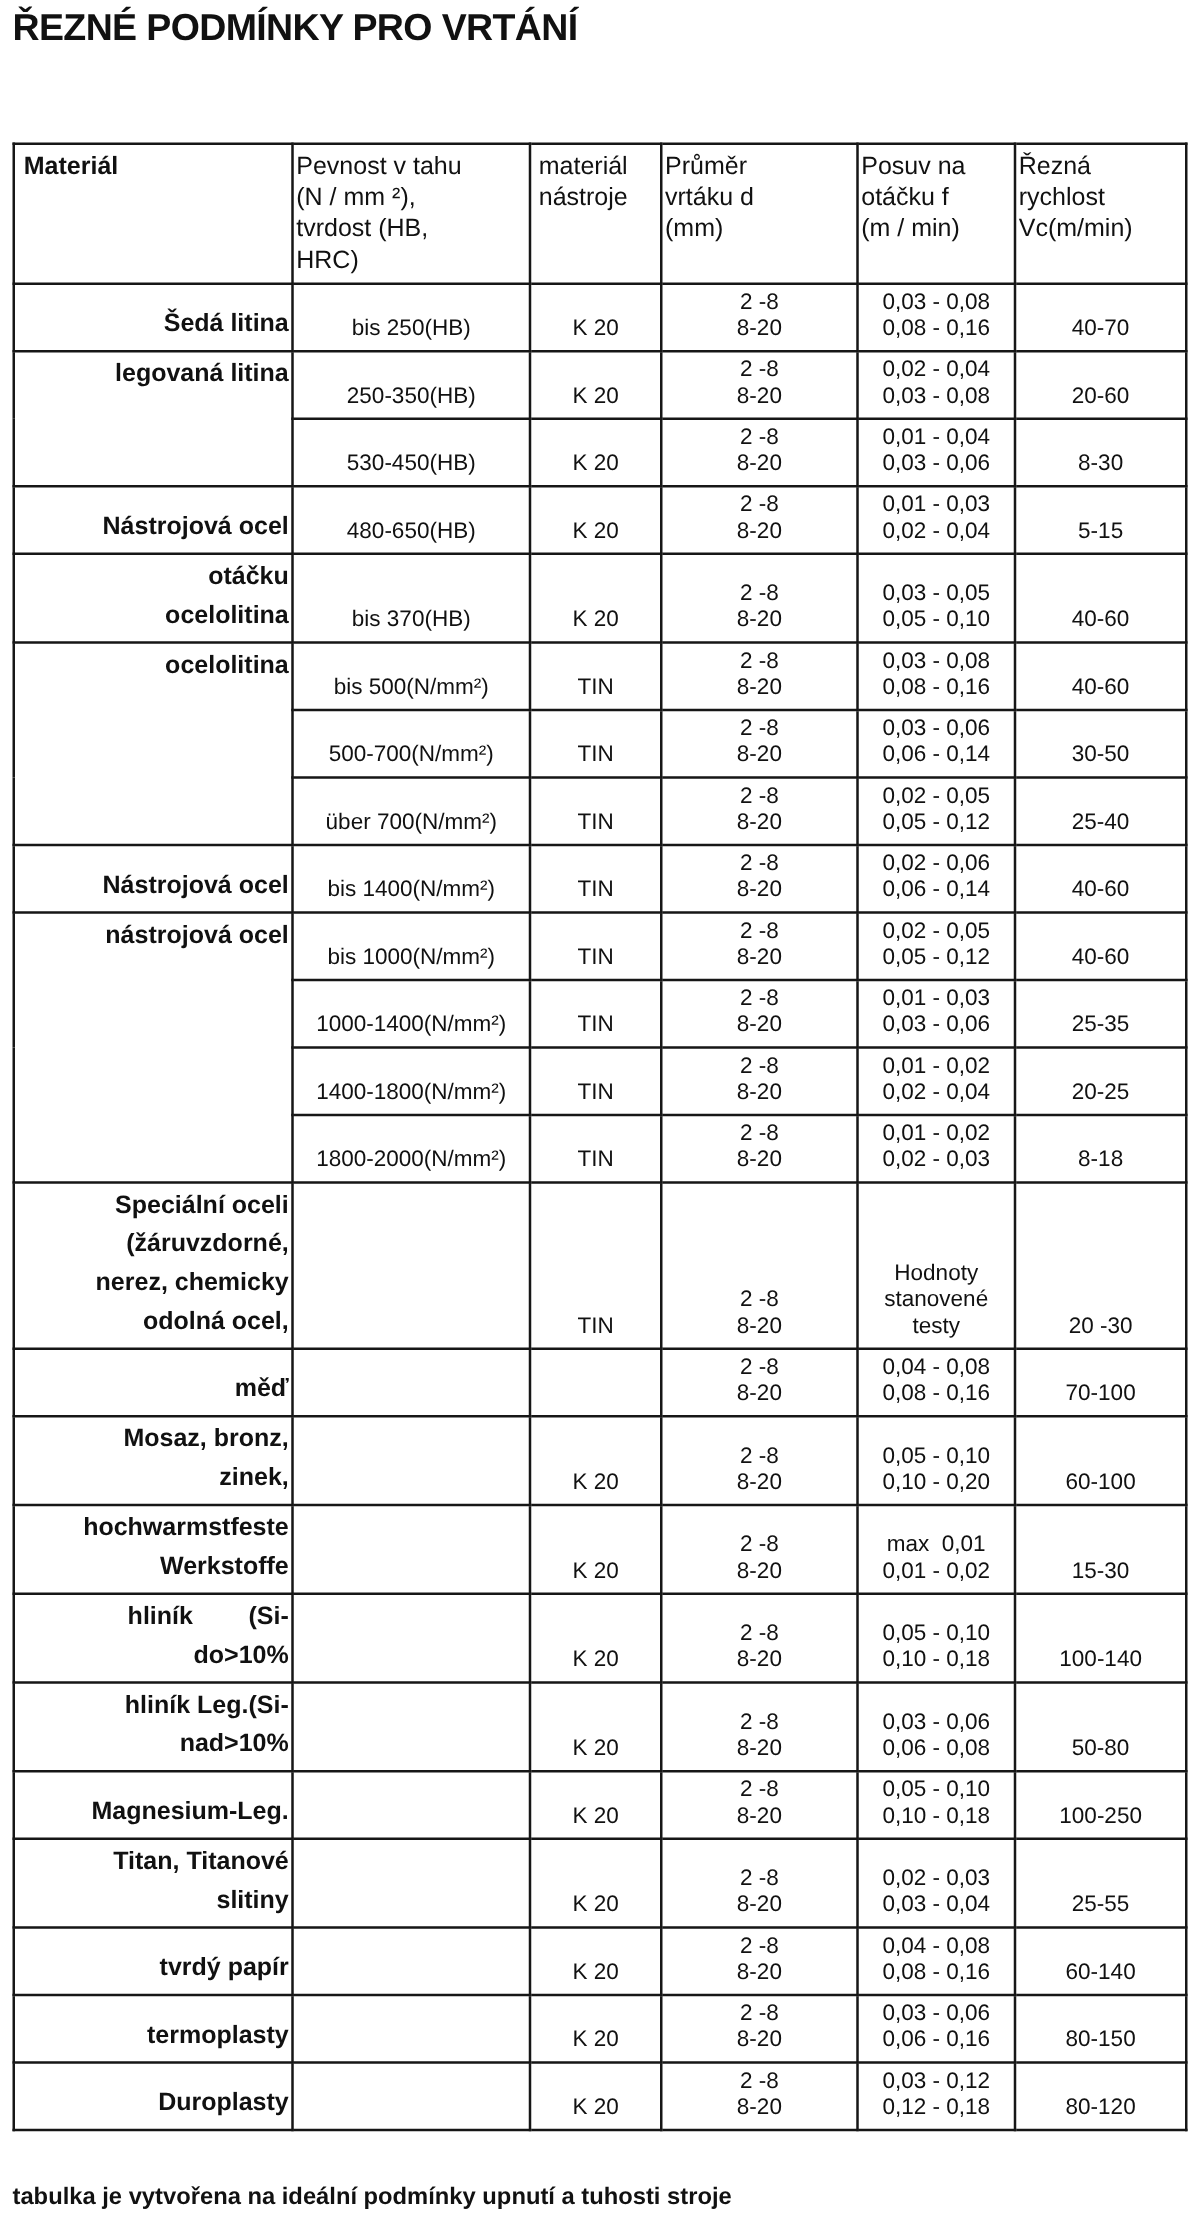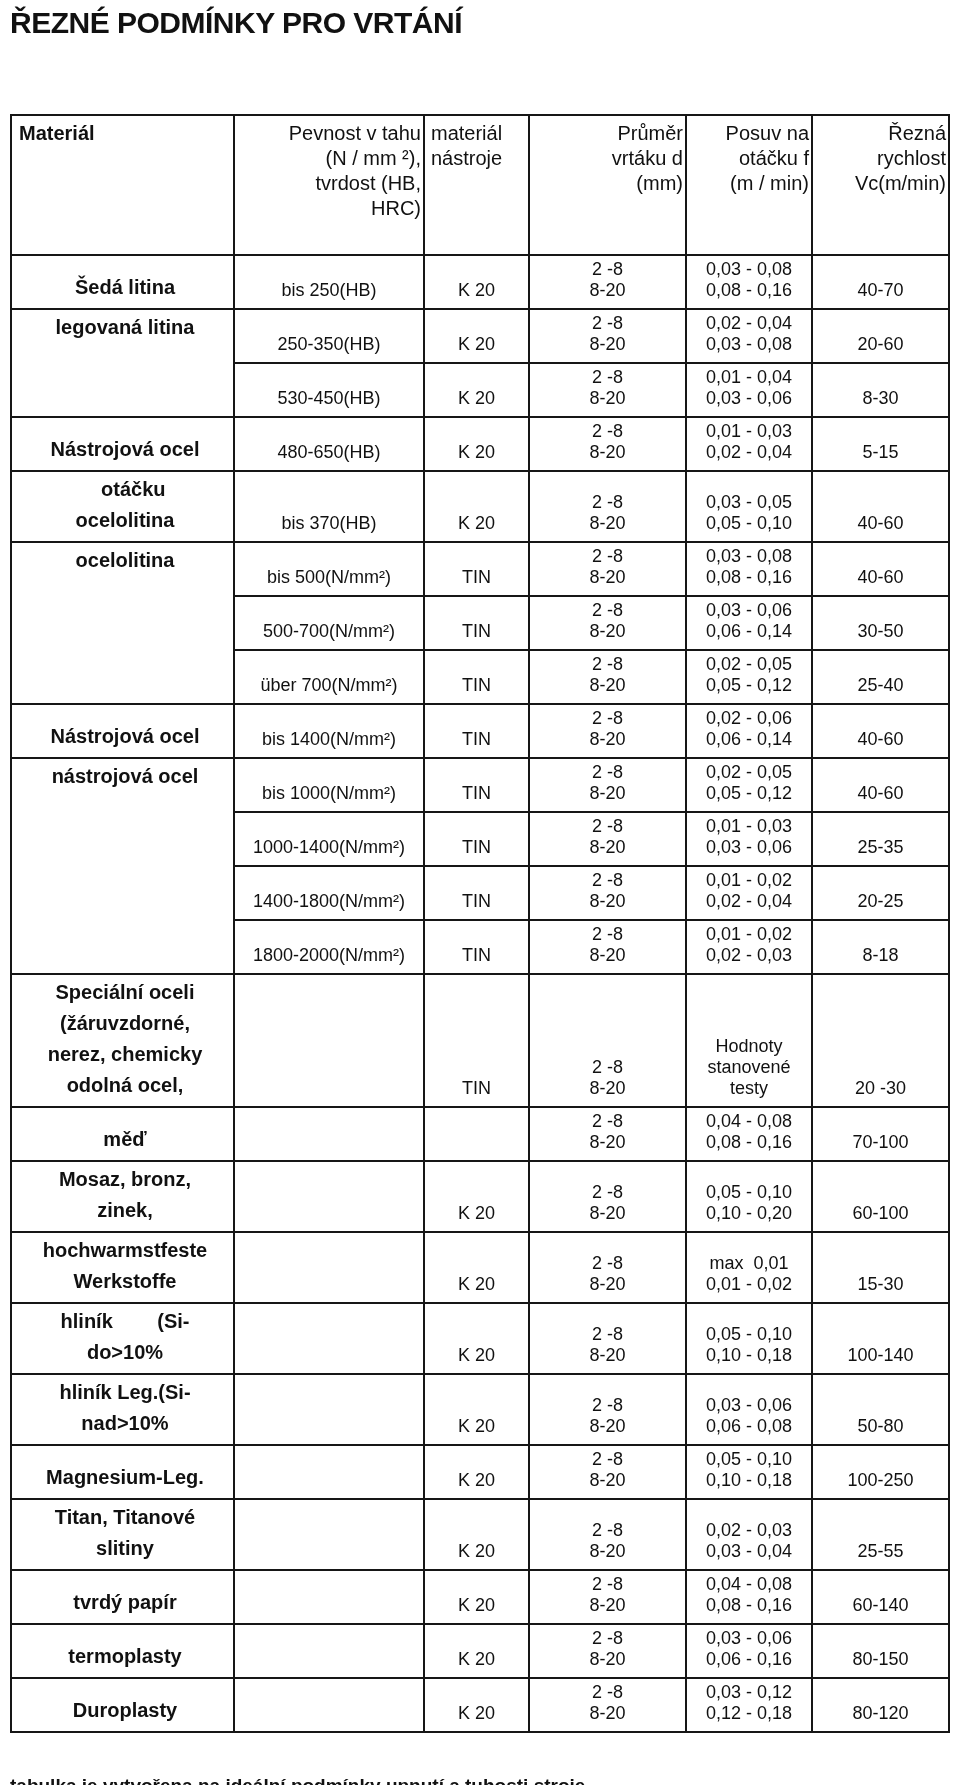--- a/index.html
+++ b/index.html
@@ -24,50 +24,50 @@
   table.cut {
     border-collapse: collapse;
     table-layout: fixed;
     width: 938px;
     margin: 74px 0 0 10px;
   }
   table.cut th, table.cut td {
     border: 2px solid #161616;
     overflow: hidden;
   }
-  thead tr { height: 140px; }
+  thead tr { height: 112px; }
   tbody tr { height: 54px; }
   th {
     vertical-align: top;
     font-weight: normal;
     font-size: 20px;
     line-height: 25px;
     padding: 5px 2px 0 2px;
-    text-align: right;
+    text-align: left;
     white-space: pre-wrap;
   }
   th.c0 {
     text-align: left;
     padding-left: 7px;
     font-weight: bold;
   }
   th.c2 {
     text-align: left;
     padding-left: 6px;
   }
   td {
     vertical-align: bottom;
     text-align: center;
     font-size: 18px;
     line-height: 21px;
     padding: 2px 2px 7px 2px;
     white-space: pre-wrap;
   }
   td.c0 {
-    text-align: center;
+    text-align: right;
     padding-left: 7px;
     font-weight: bold;
     font-size: 20px;
     line-height: 31px;
     padding-bottom: 5px;
   }
   td.c0.spanned {
     vertical-align: top;
   }
   .footnote {

